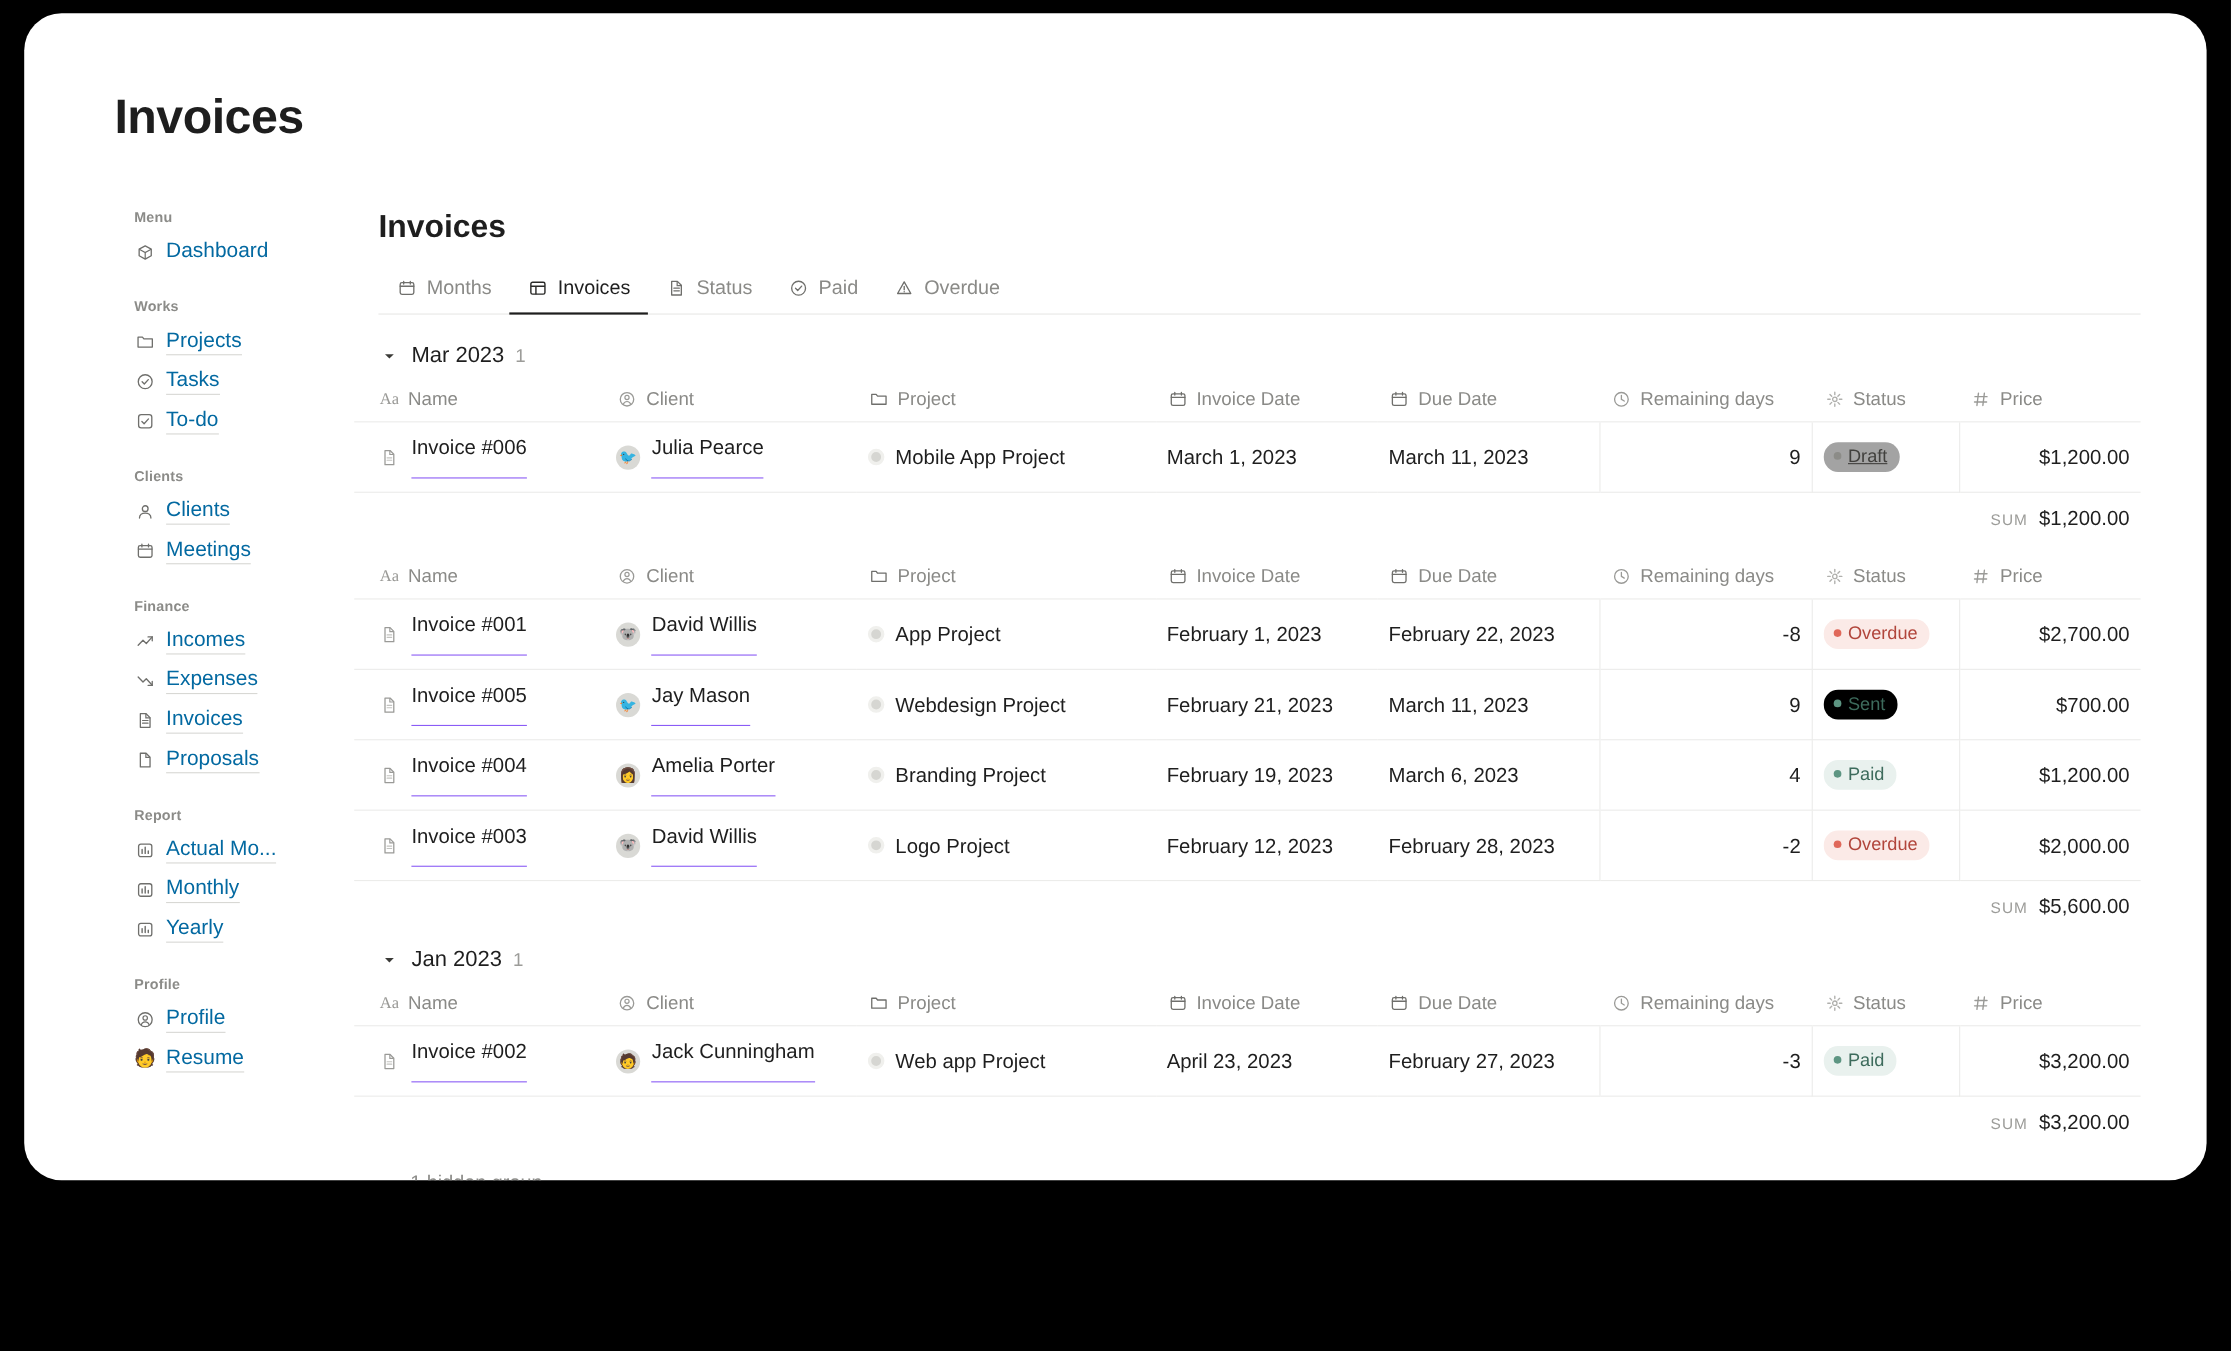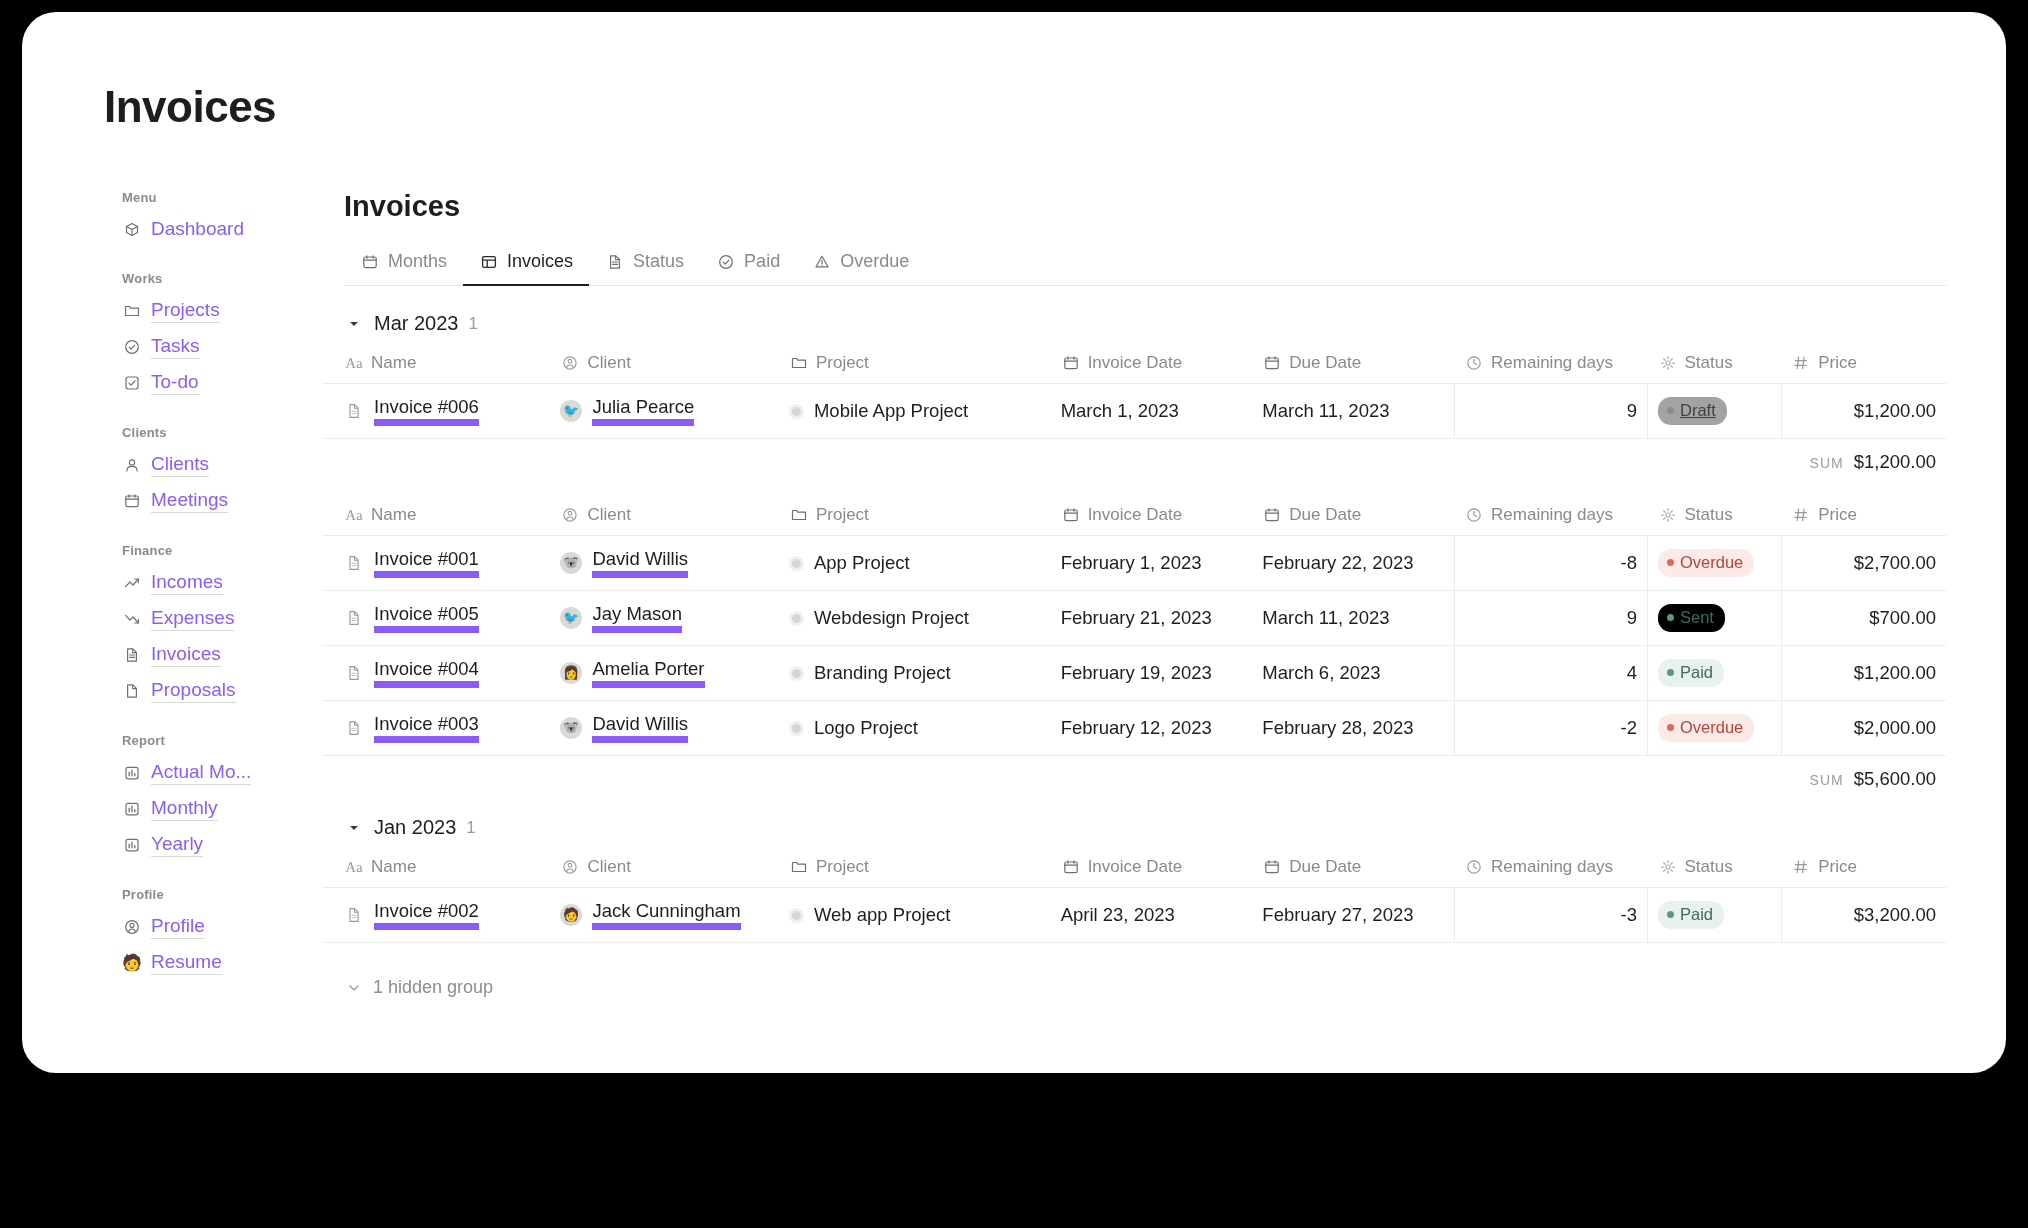--- a/index.html
+++ b/index.html
@@ -45,21 +45,21 @@
     color: #8b8b88;
     font-weight: bold;
     margin-bottom: 13px;
     letter-spacing: 0.2px;
   }
   .side-item {
     display: flex;
     align-items: center;
     gap: 9px;
     margin-bottom: 12px;
-    color: #8b5cf6;
+    color: #0369a1;
     font-size: 19px;
     cursor: pointer;
   }
   .side-item .lbl {
     border-bottom: 1px solid #d8d8d4;
     padding-bottom: 1px;
   }
   .ic {
     width: 20px; height: 20px;
     display: inline-flex;
@@ -133,21 +133,21 @@
   td {
     font-size: 18.5px;
     color: #1e1e1e;
     padding: 12px 10px;
     border-bottom: 1px solid #ececea;
     white-space: nowrap;
     overflow: hidden;
   }
   tr td:first-child, tr th:first-child { padding-left: 22px; }
   .cell-flex { display: flex; align-items: center; gap: 10px; }
-  .underline { border-bottom: 7px solid #8b5cf6; padding-bottom: 1px; }
+  .underline { border-bottom: 1px solid #8b5cf6; padding-bottom: 16px; }
   .col-name { width: 222px; }
   .col-client { width: 222px; }
   .col-project { width: 264px; }
   .col-invdate { width: 196px; }
   .col-duedate { width: 196px; }
   .col-rem { width: 188px; }
   .col-status { width: 130px; }
   .col-price { width: 160px; }
   td.num { text-align: right; }
   .sep-l { border-left: 1px solid #ececea; }
@@ -951,20 +951,21 @@
                       </span>
                     </td>
                     <td><span>April 23, 2023</span></td>
                     <td><span>February 27, 2023</span></td>
                     <td class="num sep-l sep-r"><span>-3</span></td>
                     <td class="sep-r"><span class="pill pill-paid"><span class="pdot"></span><span>Paid</span></span></td>
                     <td class="num"><span>$3,200.00</span></td>
                   </tr>
                 </tbody>
               </table>
+              <div class="sum-row"><span class="sum-label">SUM</span><span>$3,200.00</span></div>
             </div>
           </div>
         <div class="hidden-group">
           <span class="ic">
             <svg width="16" height="16" viewBox="0 0 16 16">
                 <path d="M4 6l4 4 4-4" fill="none" stroke="#9a9a97" stroke-width="1.4" stroke-linecap="round" stroke-linejoin="round"></path>
               </svg>
           </span>
           <span>1 hidden group</span>
         </div>

